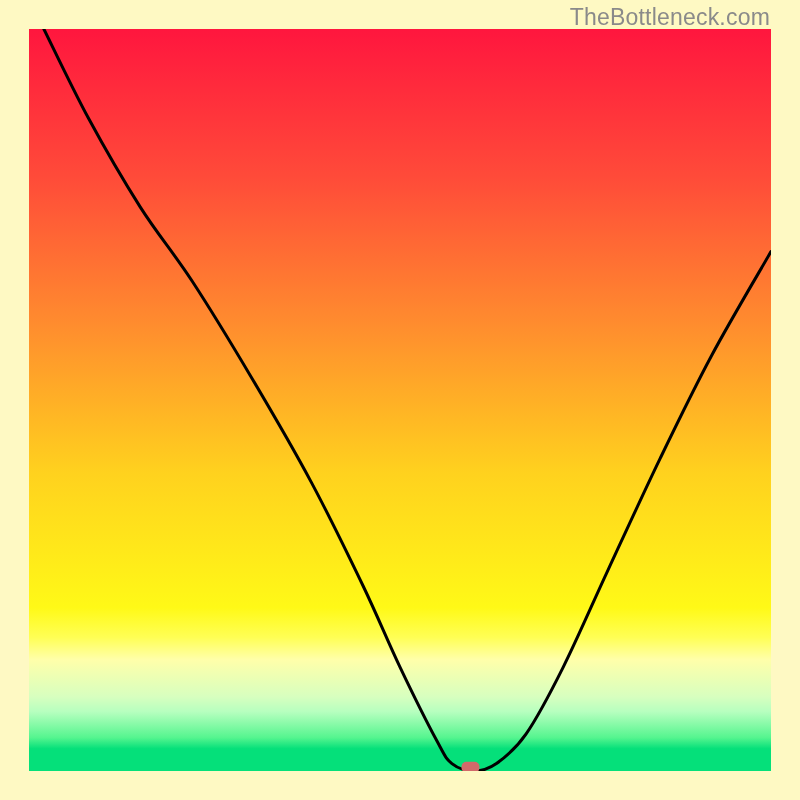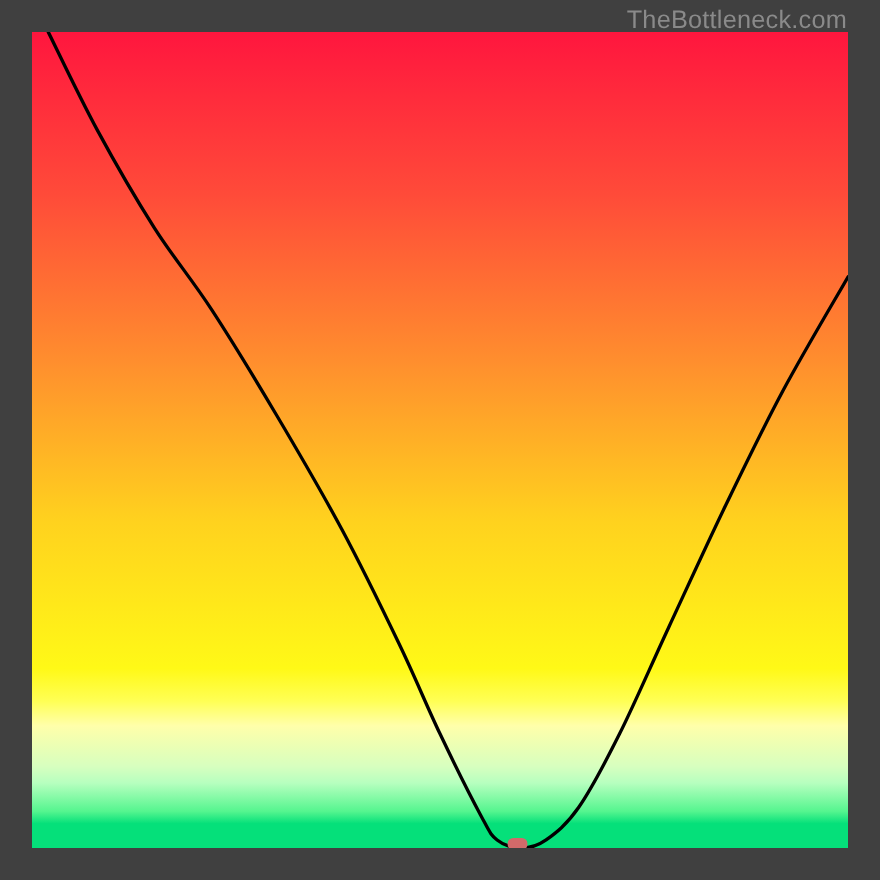--- a/index.html
+++ b/index.html
@@ -9,21 +9,21 @@
     height: 800px;
     background: #000;
     overflow: hidden;
   }
   .frame {
     position: absolute;
     left: 0;
     top: 0;
     width: 800px;
     height: 800px;
-    background: #404040;
+    background: #fef9c3;
     text-align: right;
   }
   .plot {
     position: absolute;
     left: 29px;
     top: 29px;
     width: 742px;
     height: 742px;
     overflow: hidden;
   }

